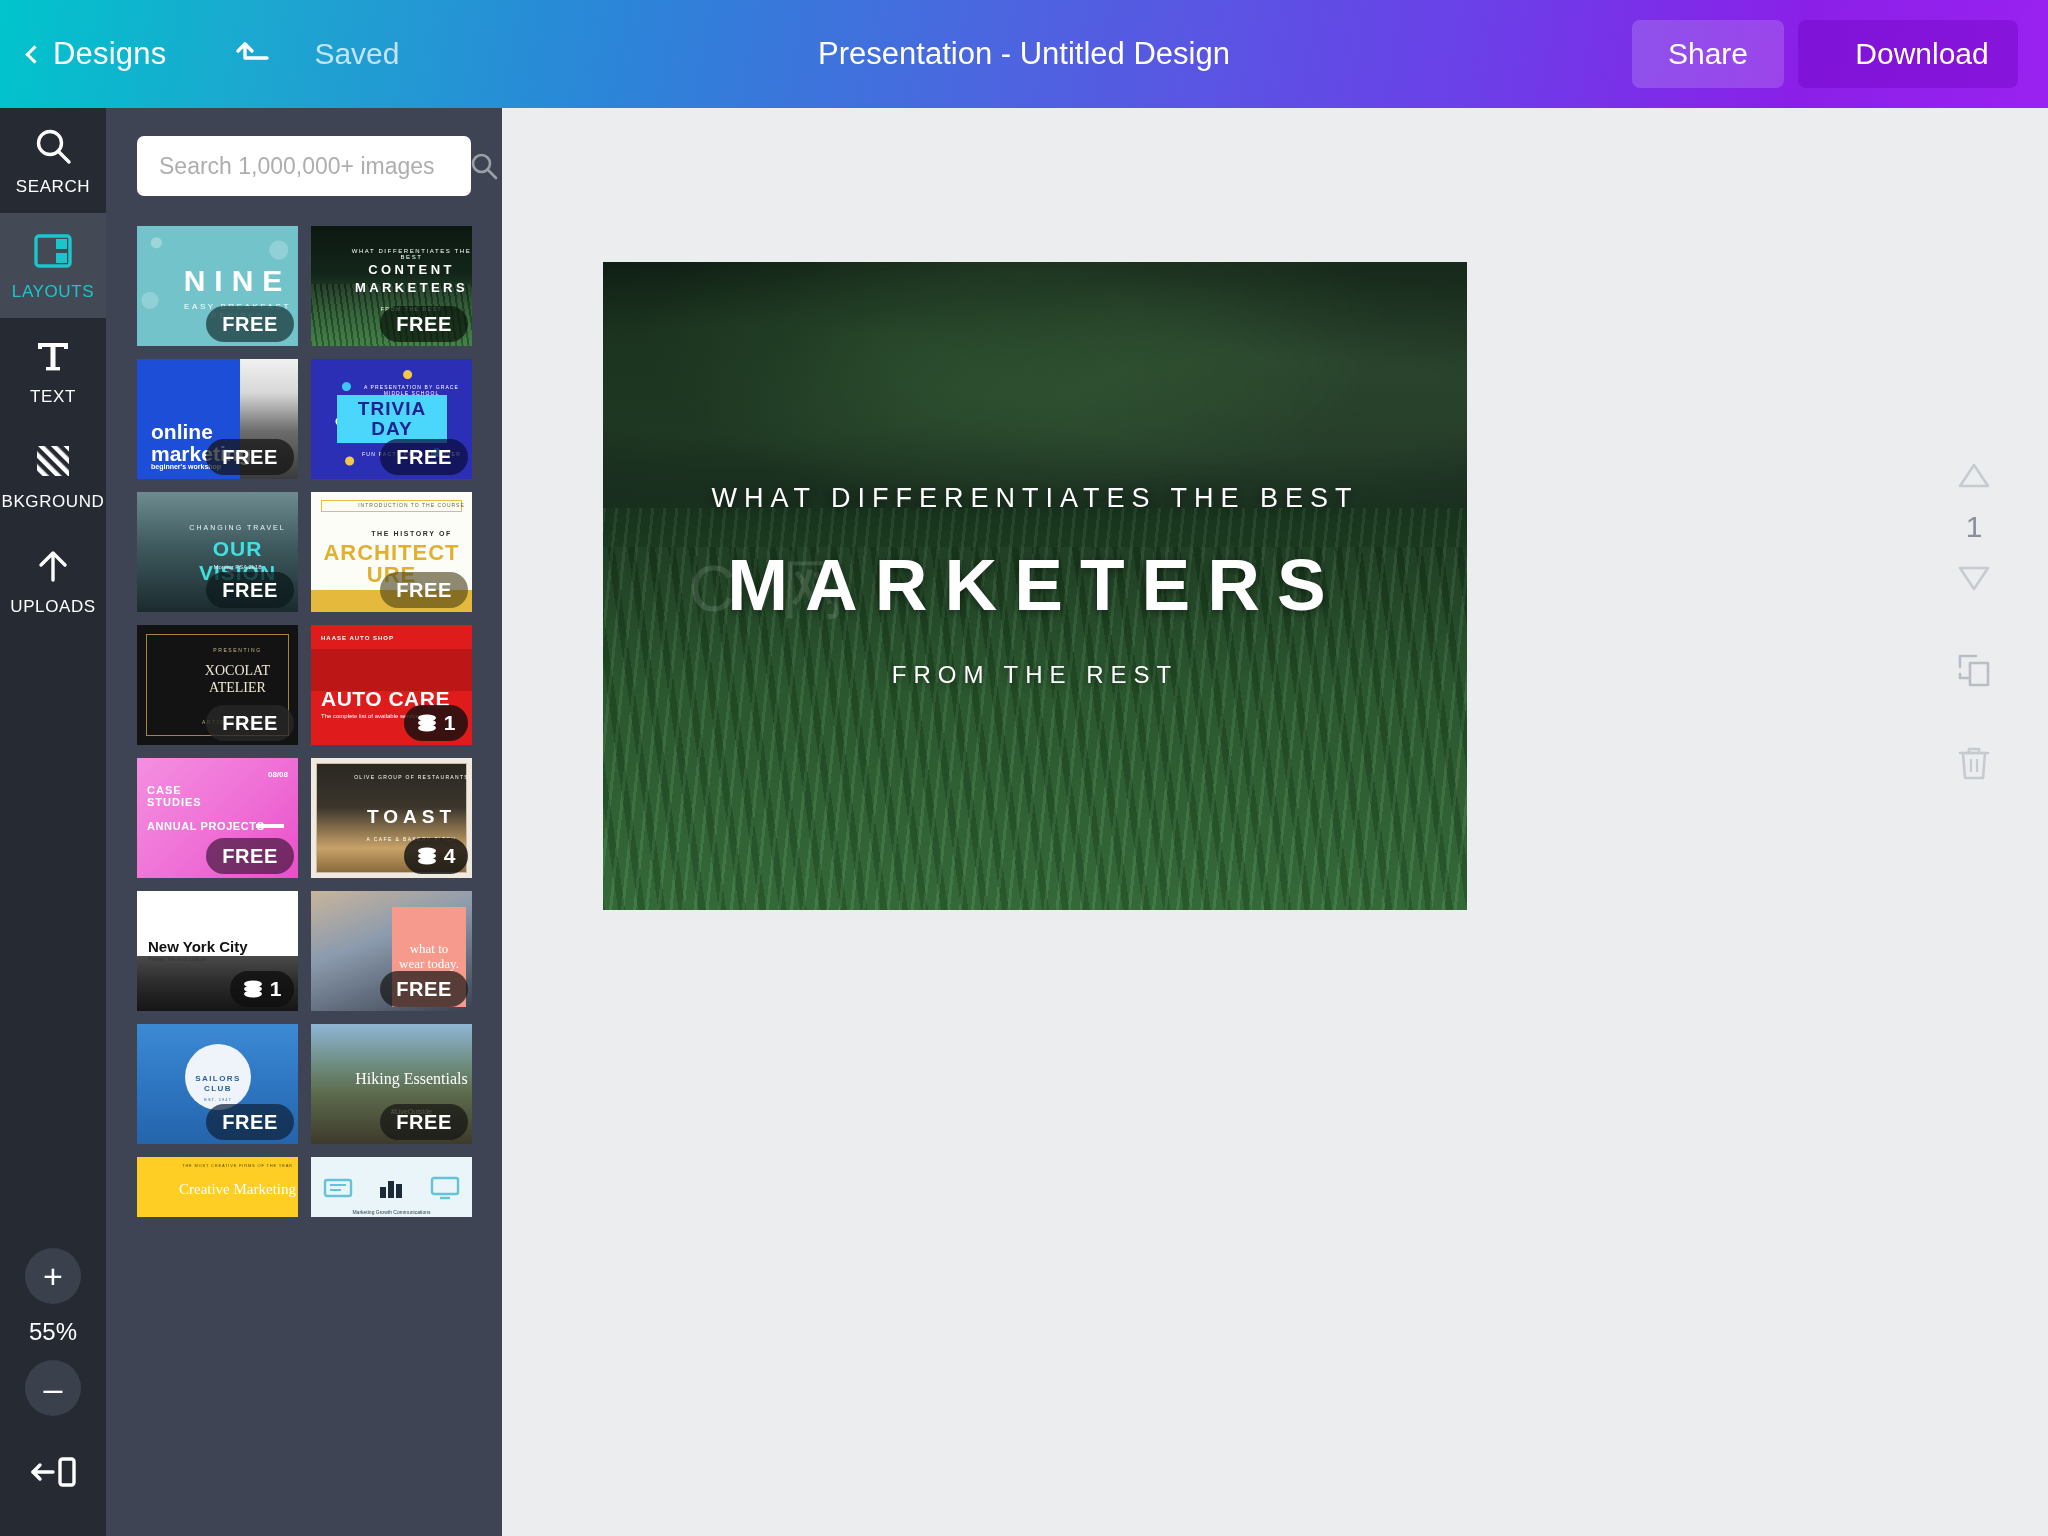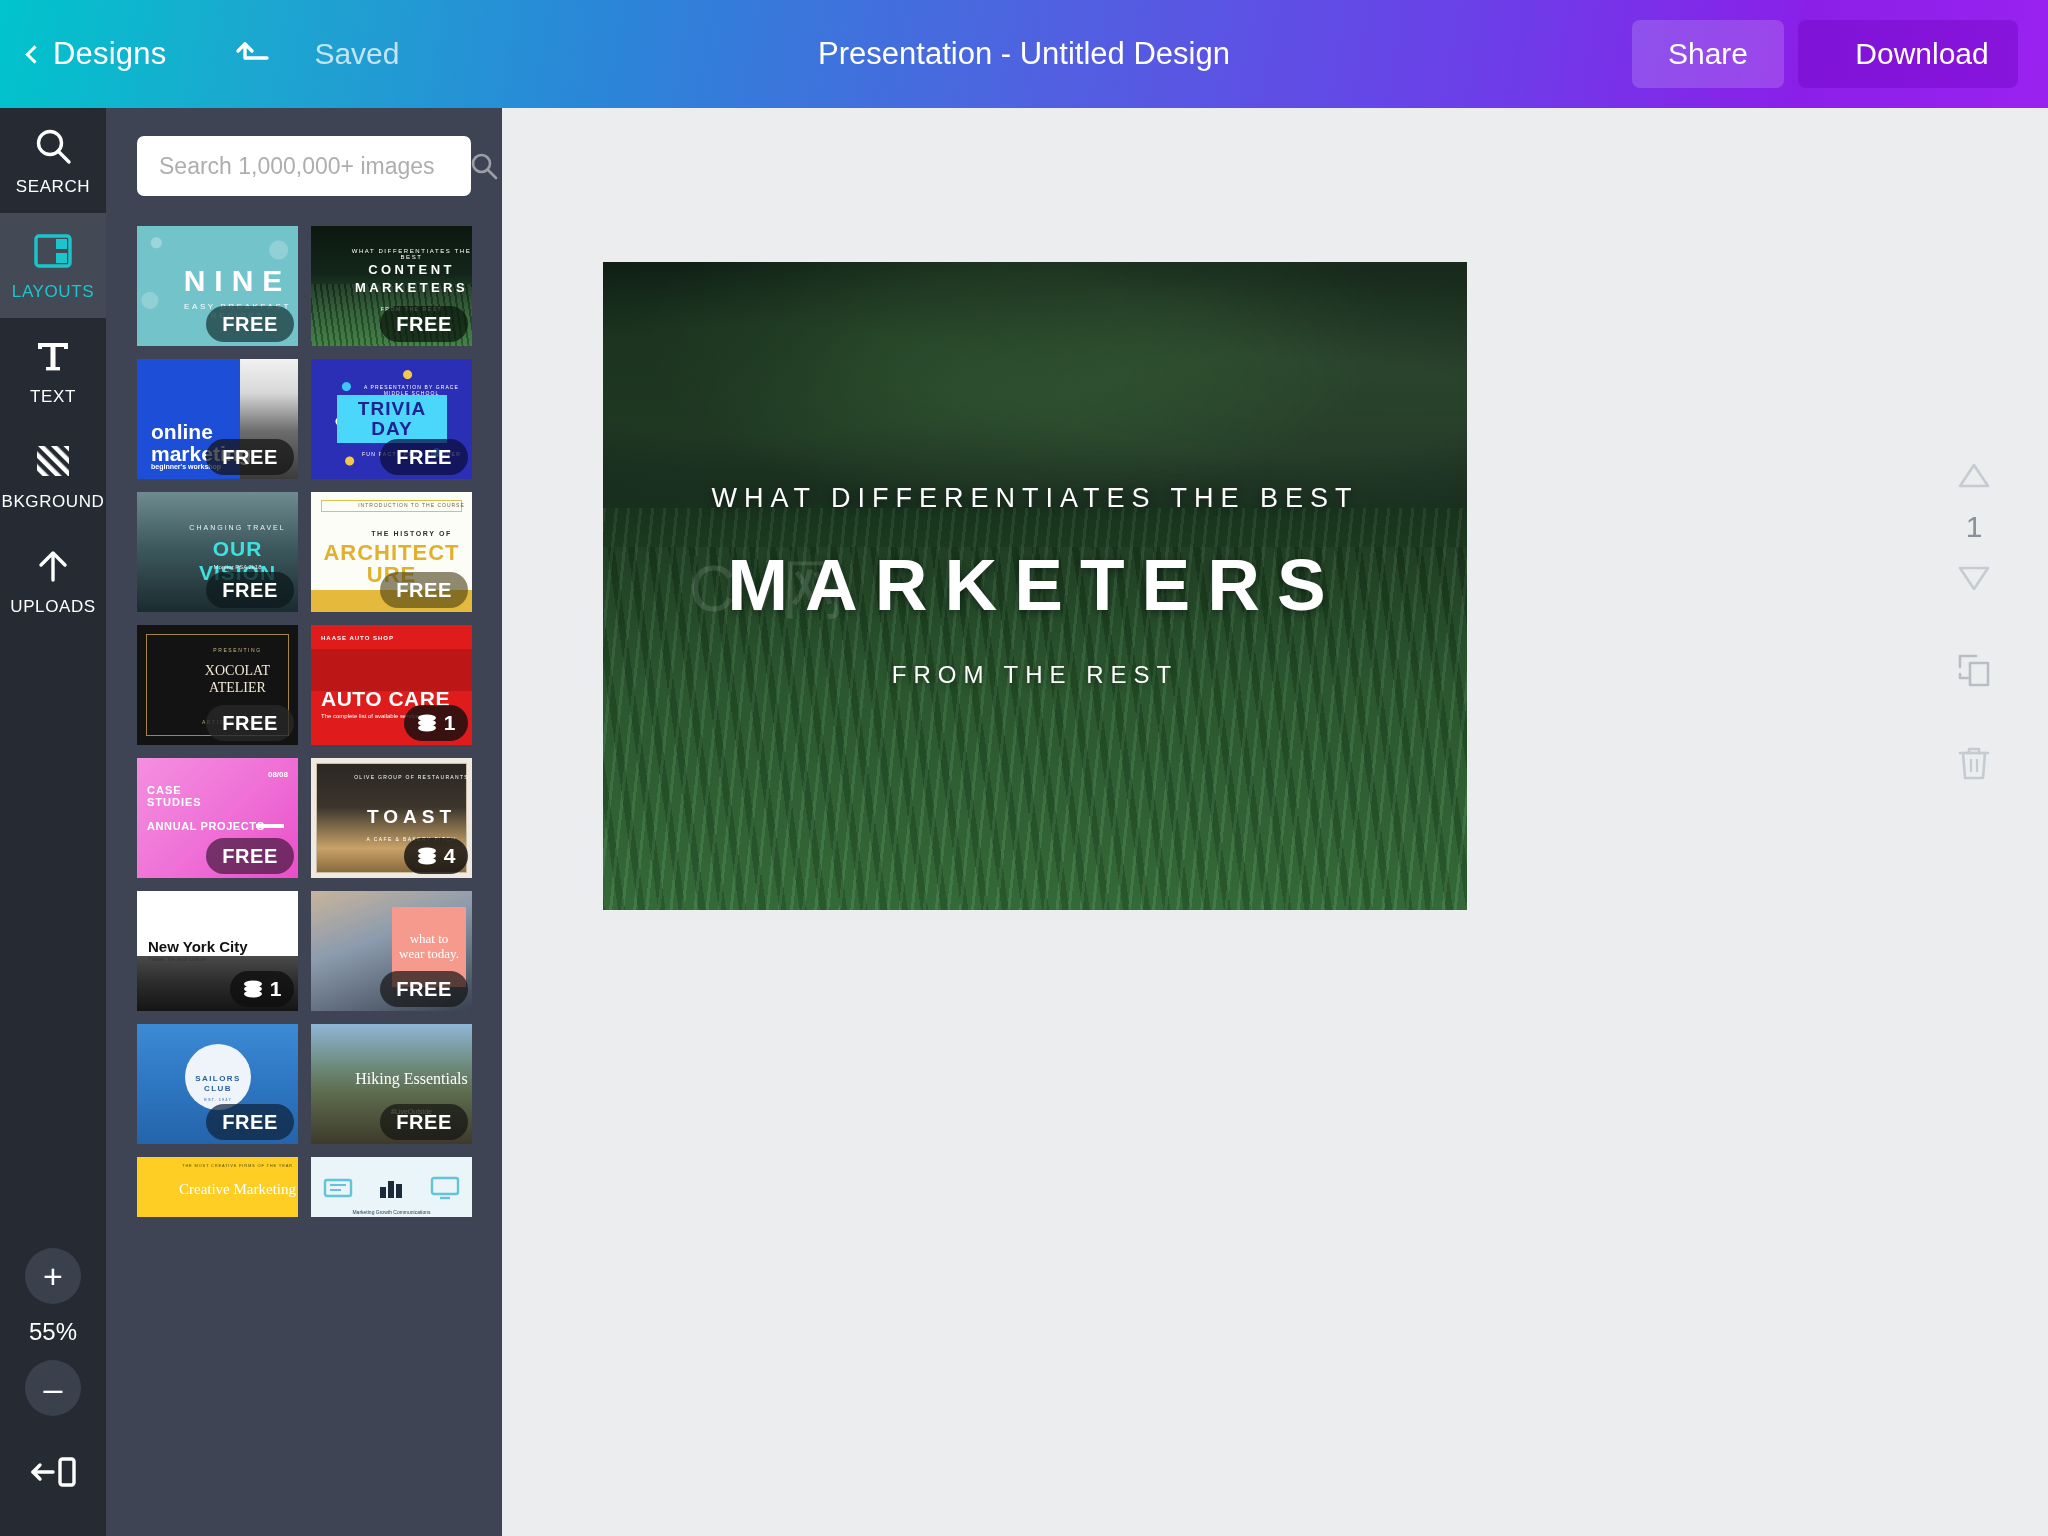--- a/index.html
+++ b/index.html
@@ -409,21 +409,21 @@
           <svg width="22" height="18" viewBox="0 0 22 18">
             <ellipse cx="11" cy="4" rx="9" ry="3.4" fill="#fff"></ellipse>
             <ellipse cx="11" cy="9" rx="9" ry="3.4" fill="#fff"></ellipse>
             <ellipse cx="11" cy="14" rx="9" ry="3.4" fill="#fff"></ellipse>
           </svg>
           <span class="num">1</span>
         </div>
       </div>
 
       <div class="thumb" style="background:linear-gradient(160deg,#c8b49c 0%,#8c9bae 40%,#394250 100%);">
-        <div style="position:absolute;right:6px;top:16px;width:74px;height:80px;background:#f79a8e;
+        <div style="position:absolute;right:6px;top:16px;width:74px;height:100px;background:#f79a8e;
              display:flex;align-items:center;justify-content:center;text-align:center;
              color:#fff;font-size:13px;line-height:1.12;font-family:'Liberation Serif',serif;padding:0 6px;">what to wear today.</div>
         <div class="badge" style="background:rgba(20,20,20,.70);">FREE</div>
       </div>
 
       <div class="thumb" style="background:linear-gradient(180deg,#3d8ad4 0%,#2f78c4 45%,#2464ab 100%);">
         <div style="position:absolute;left:48px;top:20px;width:66px;height:66px;border-radius:50%;
              background:#eef4fa;display:flex;flex-direction:column;align-items:center;justify-content:center;">
           <span style="color:#2a5f9e;font-size:8px;font-weight:bold;letter-spacing:1.4px;text-align:center;line-height:1.2;margin-top:22px;">SAILORS CLUB</span>
           <span style="color:#2a5f9e;font-size:4px;letter-spacing:1px;margin-top:3px;">EST. 1947</span>

